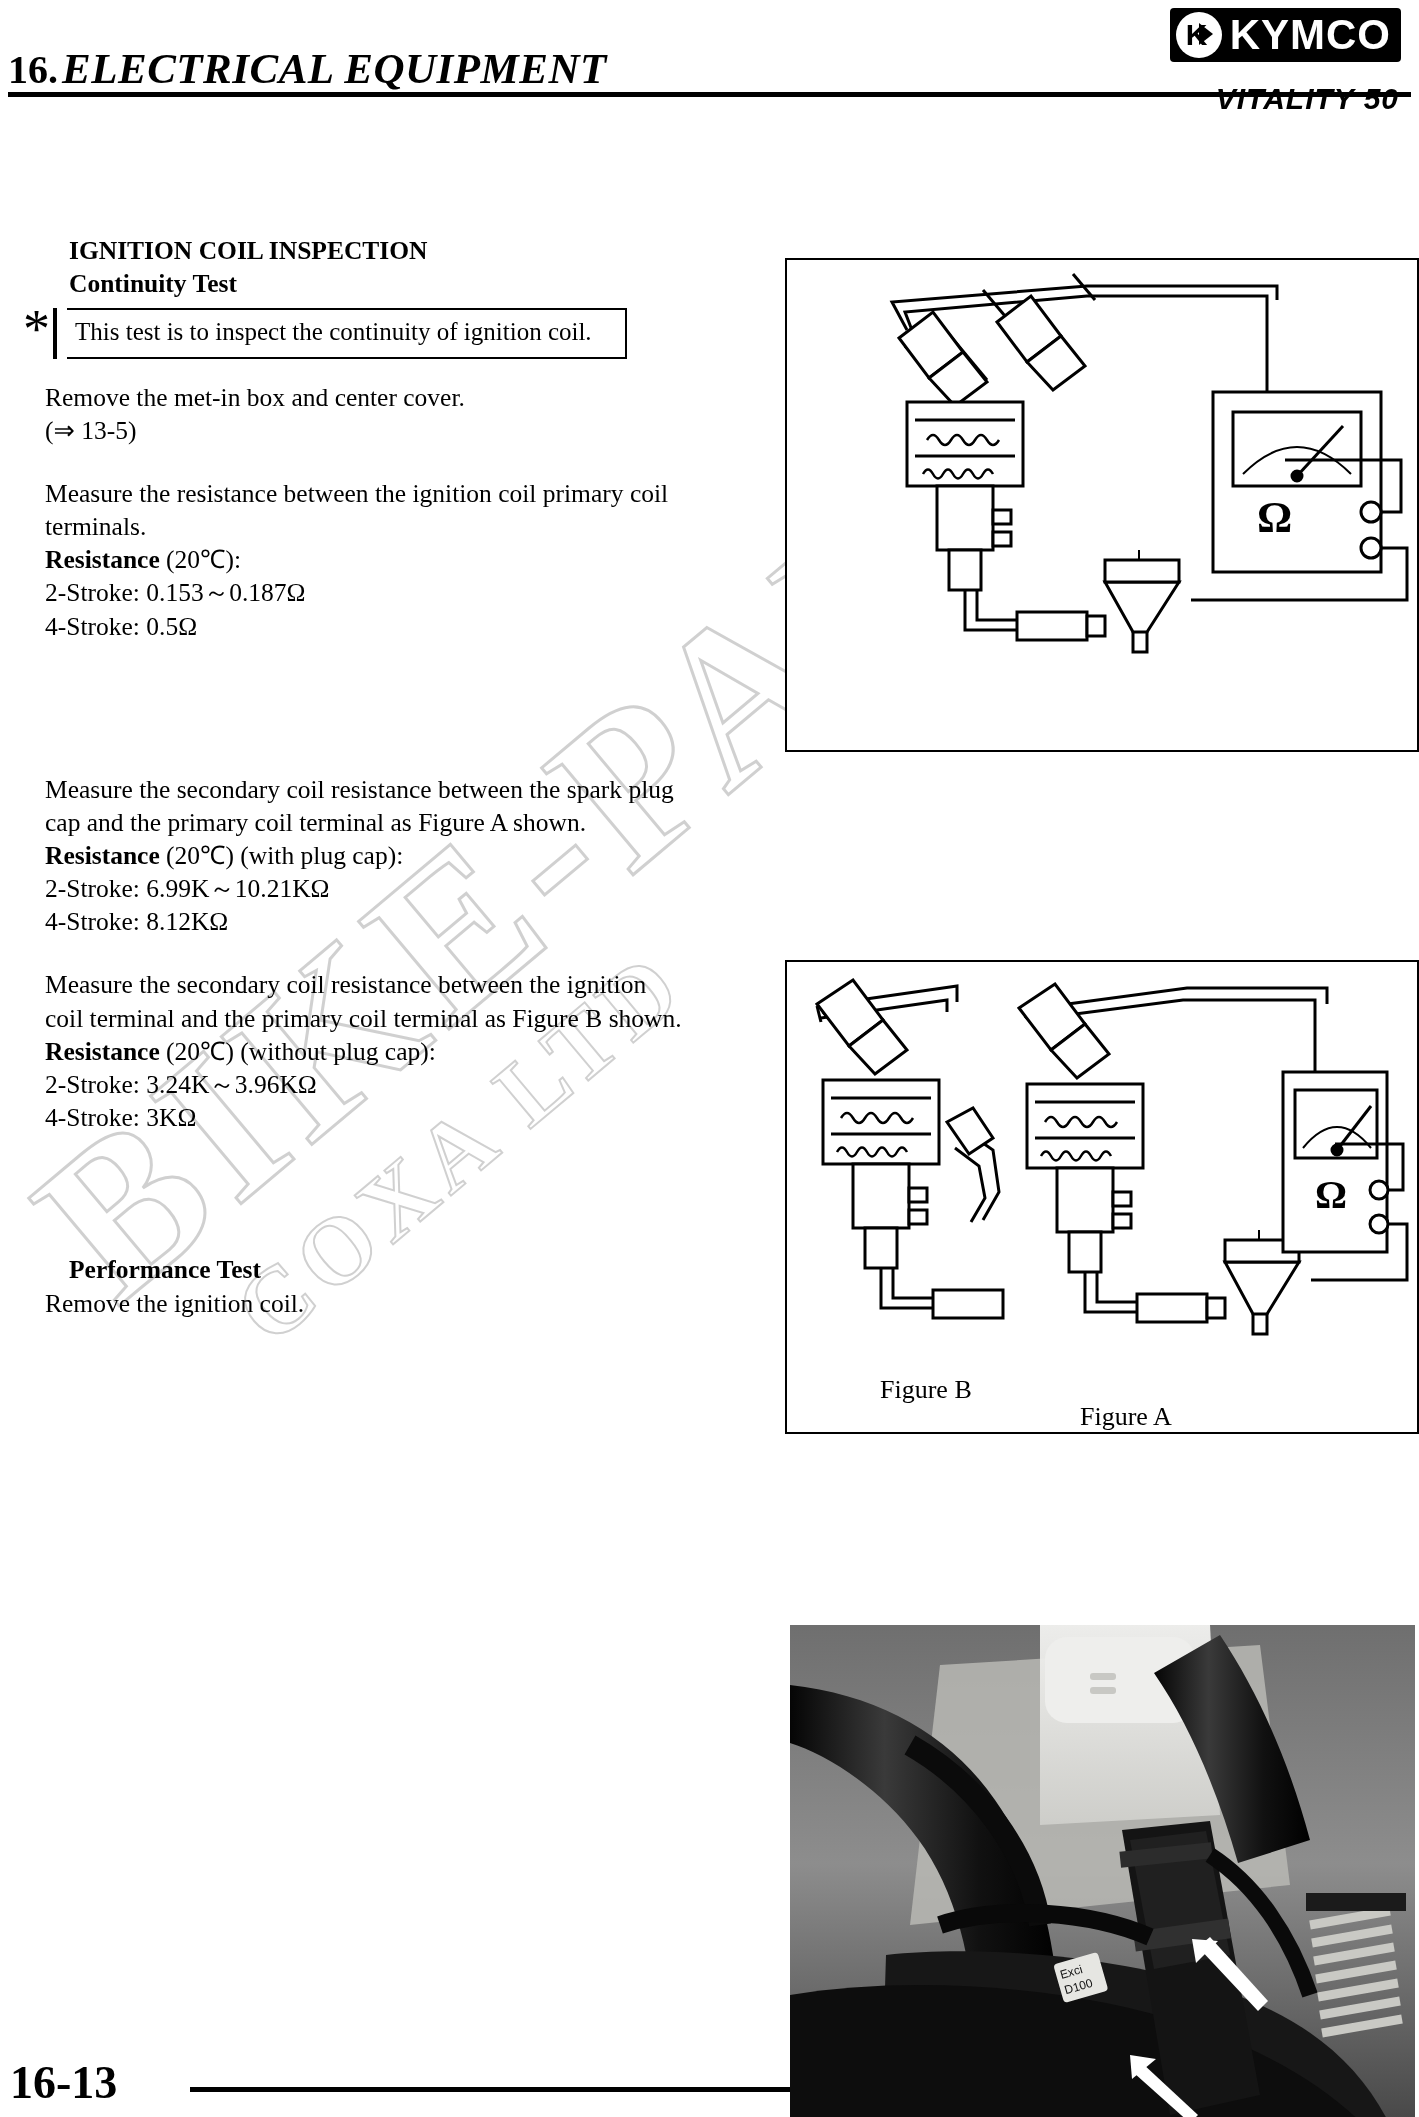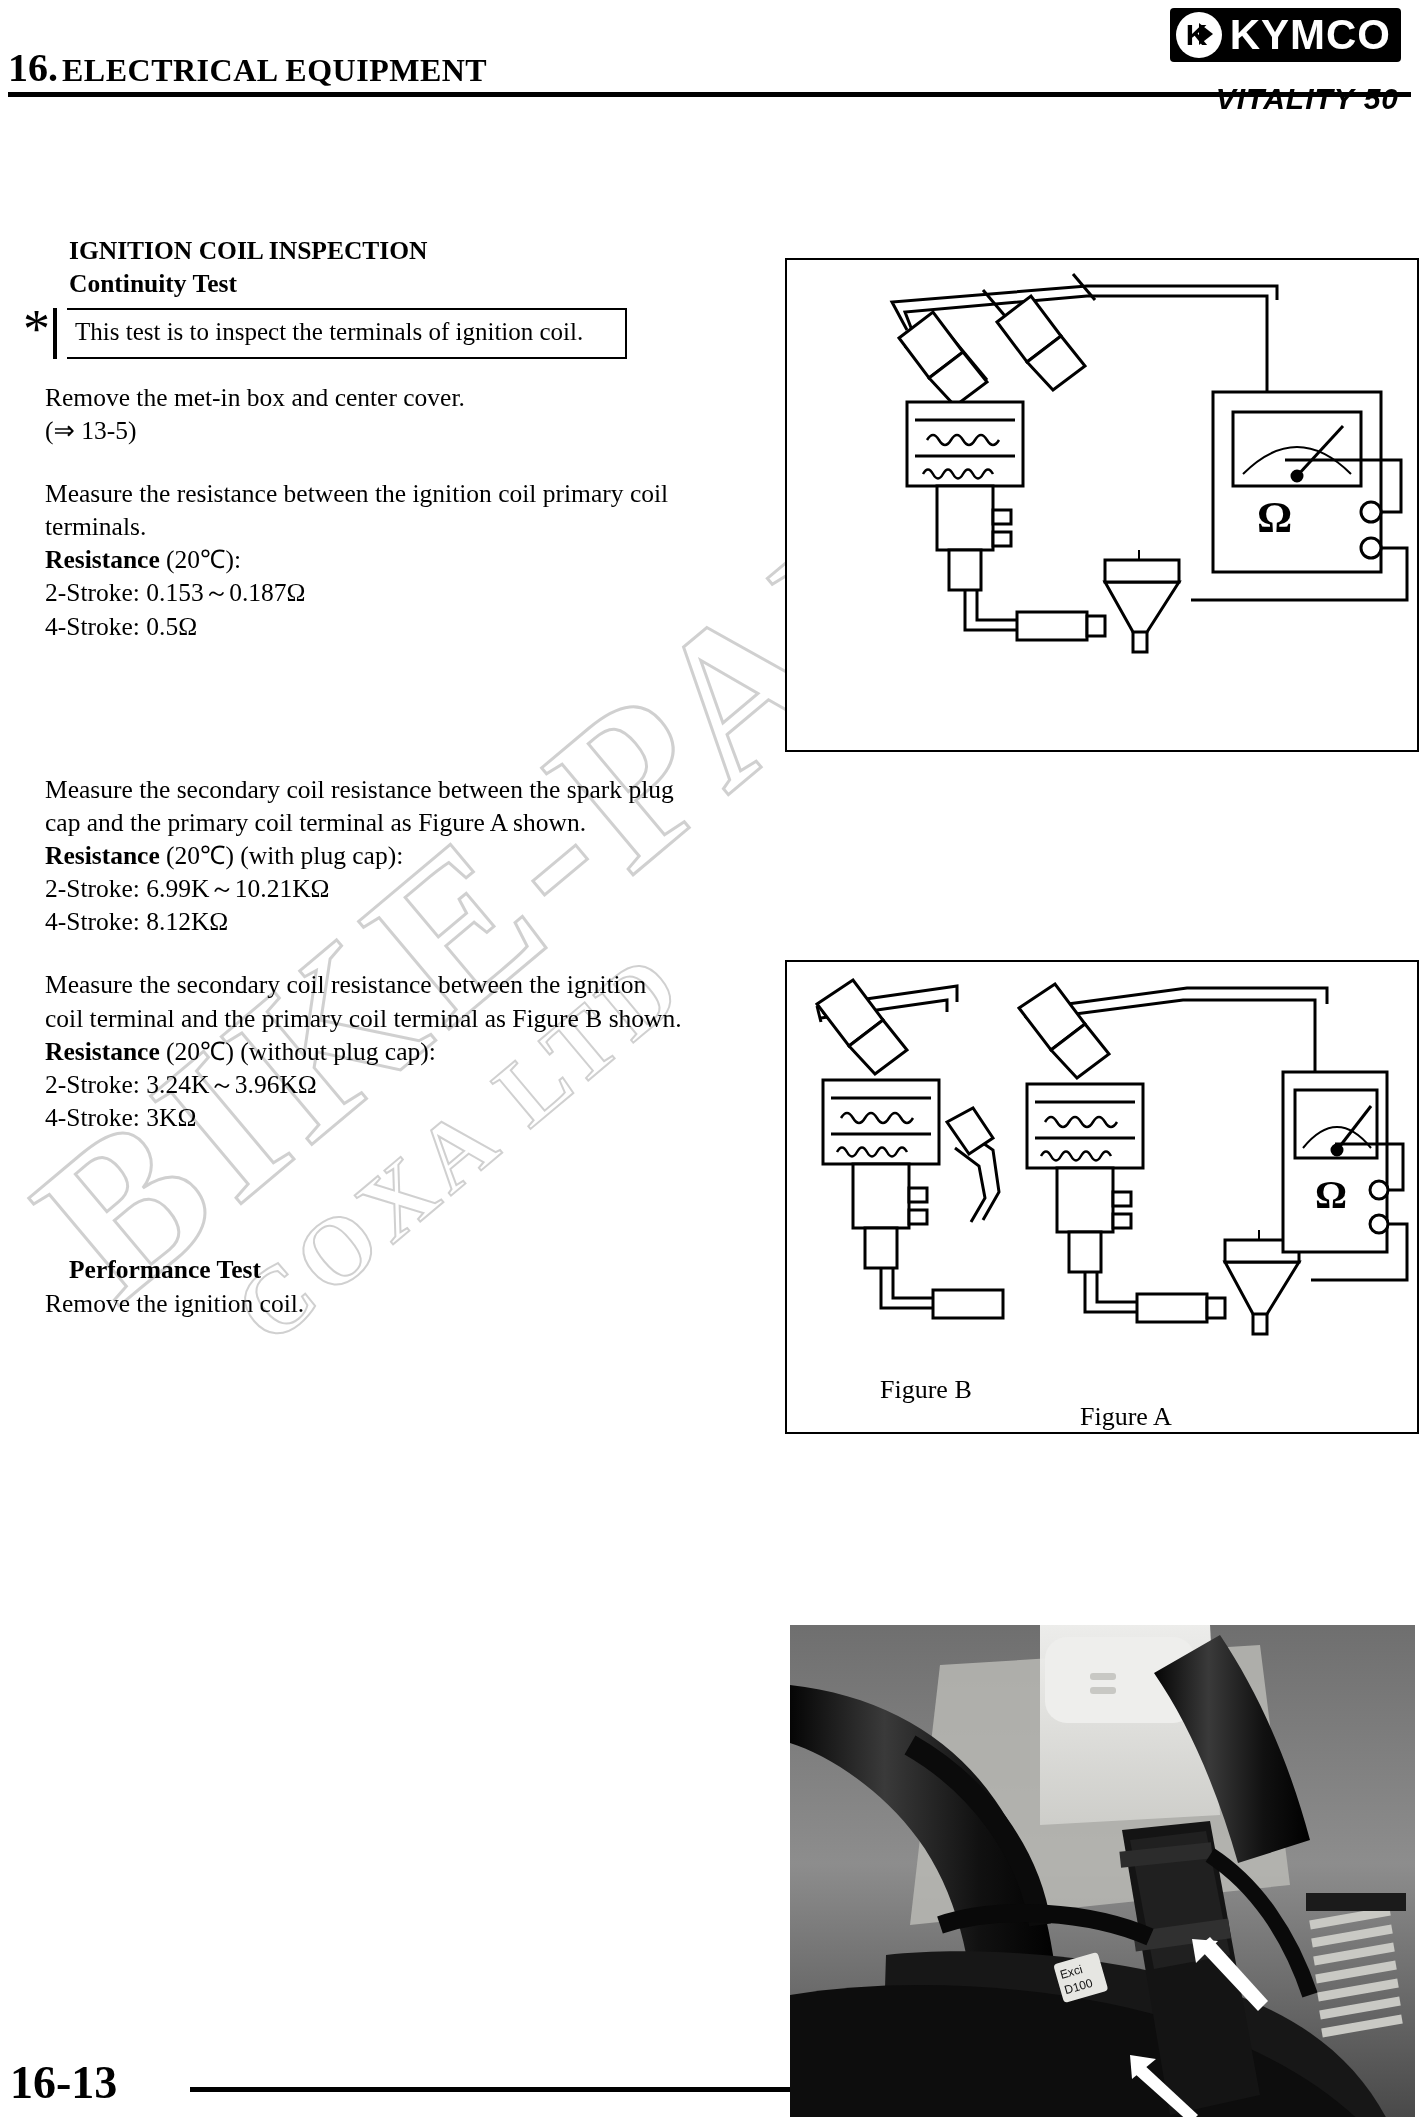--- a/index.html
+++ b/index.html
@@ -43,21 +43,21 @@
   .brand-text {
     font-family:"Liberation Sans", sans-serif;
     font-weight:bold; font-size:42px; letter-spacing:1px;
   }
   .chapter {
     position:absolute; left:8px; top:44px;
     font-family:"Liberation Serif", serif;
     font-weight:bold;
   }
   .chapter .num { font-size:40px; }
-  .chapter .title { font-size:32px; letter-spacing:0.5px; }
+  .chapter .title { font-size:43px; letter-spacing:0.5px;font-style:italic; }
   .model {
     position:absolute; right:20px; top:82px;
     font-family:"Liberation Sans", sans-serif;
     font-weight:bold; font-size:30px; letter-spacing:1px;font-style:italic;
   }
   .hrule-top {
     position:absolute; left:8px; top:92px; width:1403px; height:5px; background:#000;
   }
 
   
@@ -167,21 +167,21 @@
 </div>
 
 <div class="textcol">
 
   <div class="h-bold">IGNITION COIL INSPECTION</div>
   <div class="h-bold">Continuity Test</div>
 
   <div class="note-wrap">
     <div class="asterisk">*</div>
     <div class="note-box">
-      <div class="p">This test is to inspect the terminals of ignition coil.</div>
+      <div class="p">This test is to inspect the continuity of ignition coil.</div>
     </div>
   </div>
 
   <div class="gap-s"></div>
   <div class="p">Remove the met-in box and center cover.</div>
   <div class="p">(⇒ 13-5)</div>
 
   <div class="gap-m"></div>
   <div class="p">Measure the resistance between the ignition coil primary coil terminals.</div>
   <div class="p">

